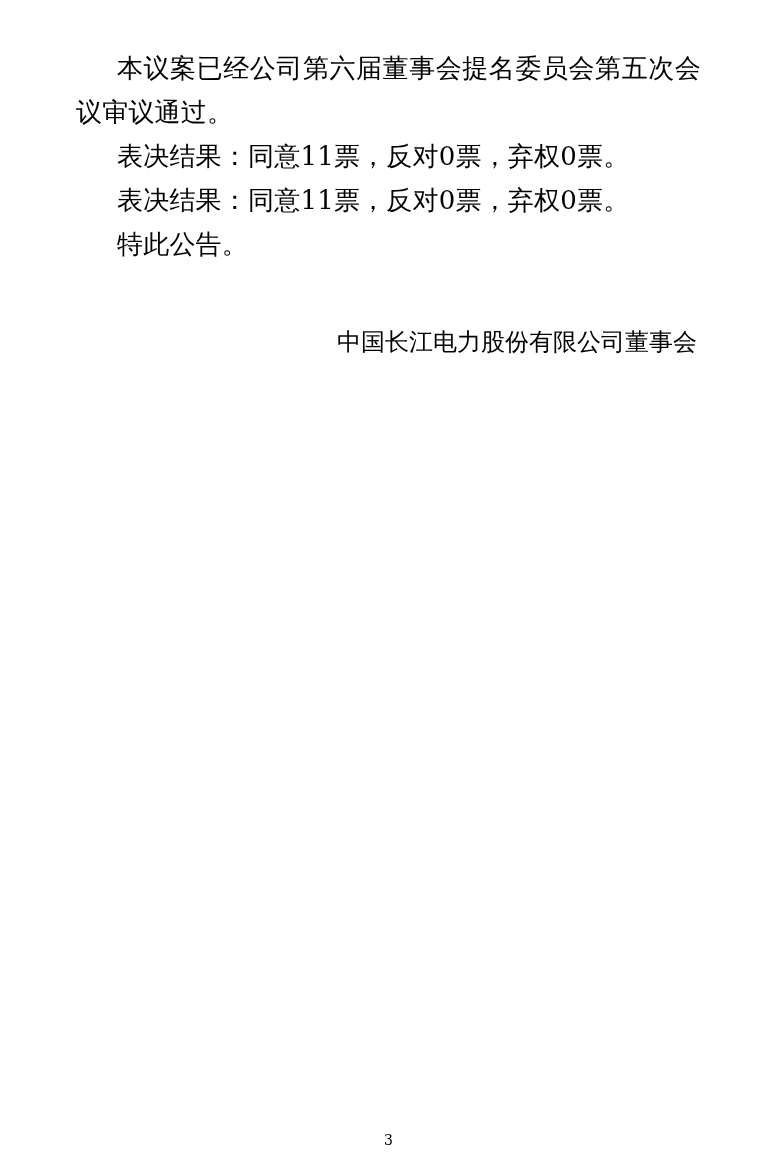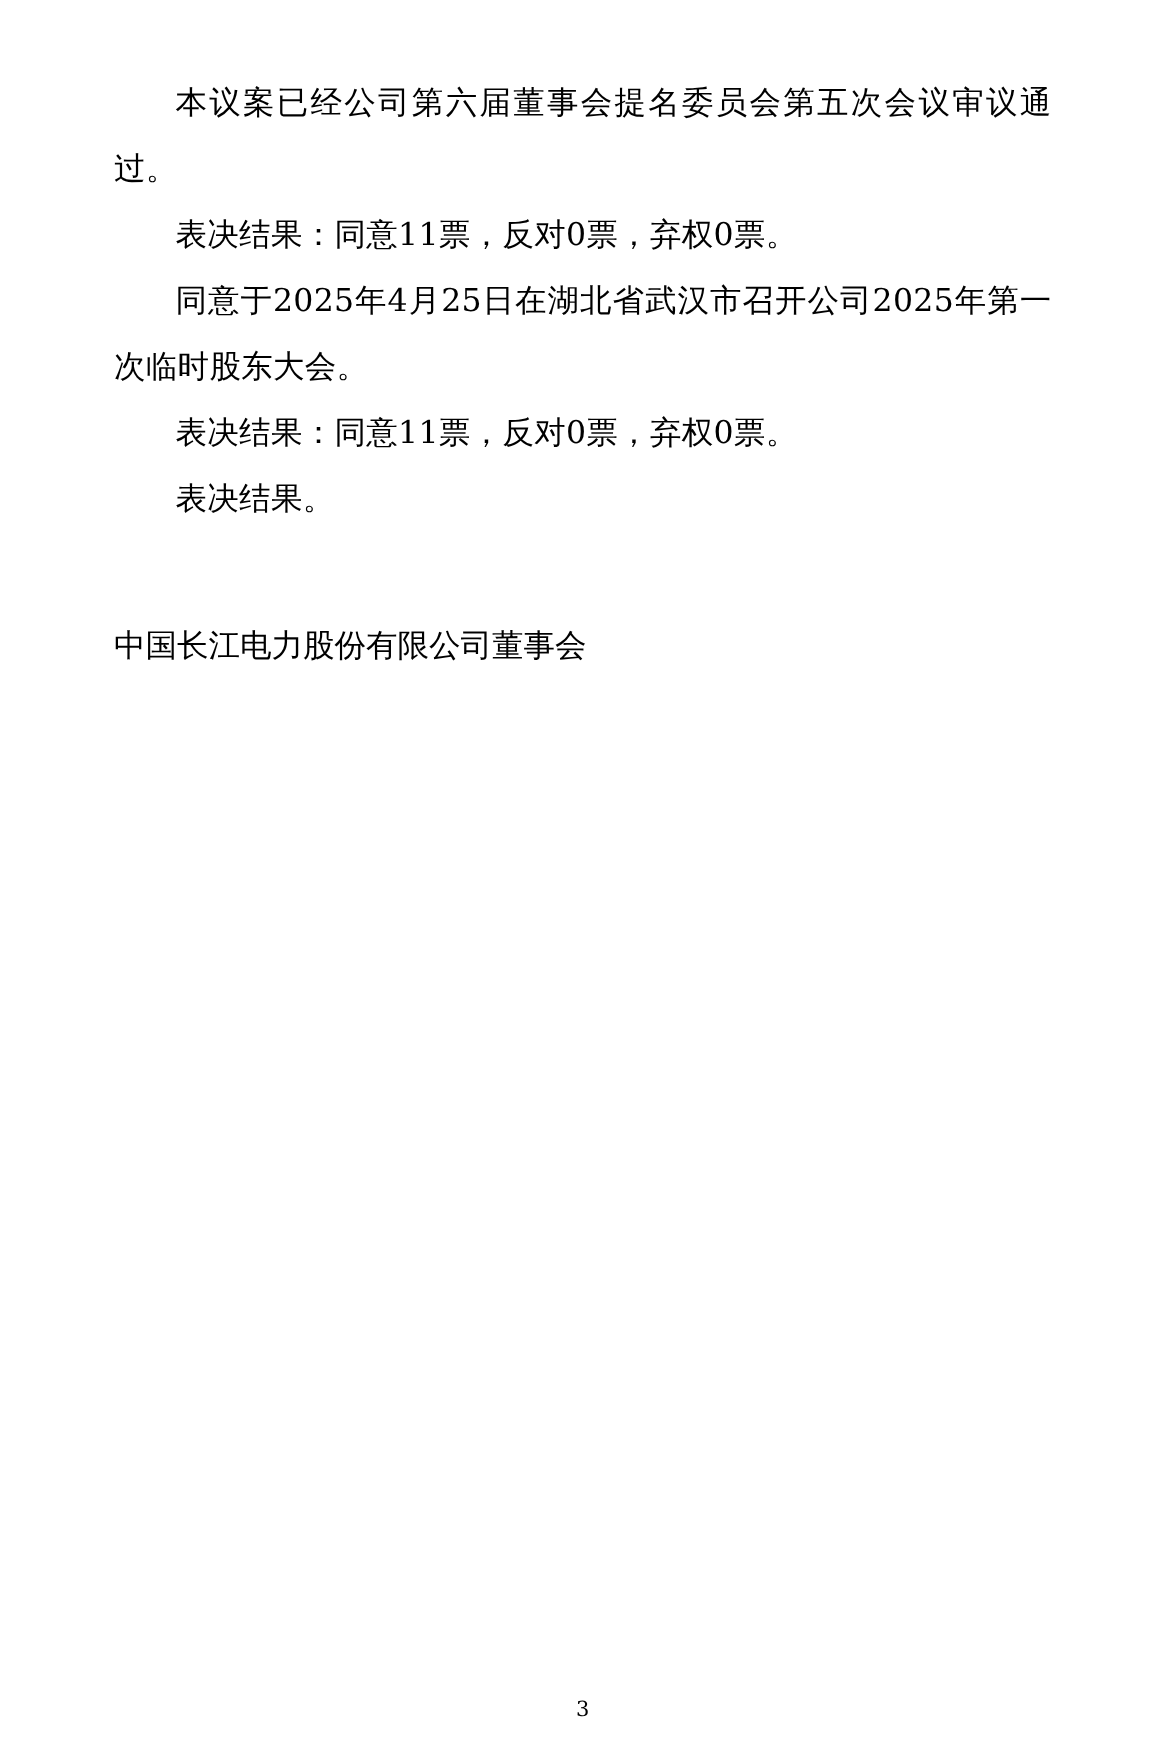--- a/index.html
+++ b/index.html
@@ -18,34 +18,34 @@
   .page {
     position: absolute;
     top: 0;
     left: 0;
     width: 777px;
     height: 1172px;
     box-sizing: border-box;
     padding: 46px 76px 0 76px;
   }
   .body-text {
-    font-size: 21px;
+    font-size: 26px;
     line-height: 44px;
     text-align: justify;
     text-justify: inter-ideograph;
     letter-spacing: 0.2px;
   }
   .para {
     margin: 0;
     text-indent: 41px;
   }
   .signature-block {
     margin-top: 54px;
-    text-align: left;
-    font-size: 21px;
+    text-align: right;
+    font-size: 24px;
     line-height: 44px;
     padding-right: 4px;
   }
   .sig-line {
     display: block;
   }
   .sig-date {
     display: block;
     padding-right: 78px;
   }
@@ -61,23 +61,22 @@
   }
 </style>
 </head>
 <body>
 
 <div class="page">
 
   <div class="body-text">
     <p class="para">本议案已经公司第六届董事会提名委员会第五次会议审议通过。</p>
     <p class="para">表决结果：同意11票，反对0票，弃权0票。</p>
-    <p class="para">同意于2025年4月25日在湖北省武汉市召开公司2025年第一次临时股东大会。</p>
     <p class="para">表决结果：同意11票，反对0票，弃权0票。</p>
-    <p class="para">表决结果。</p>
+    <p class="para">特此公告。</p>
   </div>
 
   <div class="signature-block">
     <span class="sig-line">中国长江电力股份有限公司董事会</span>
   </div>
 
 </div>
 
 <div class="page-number">3</div>
 

